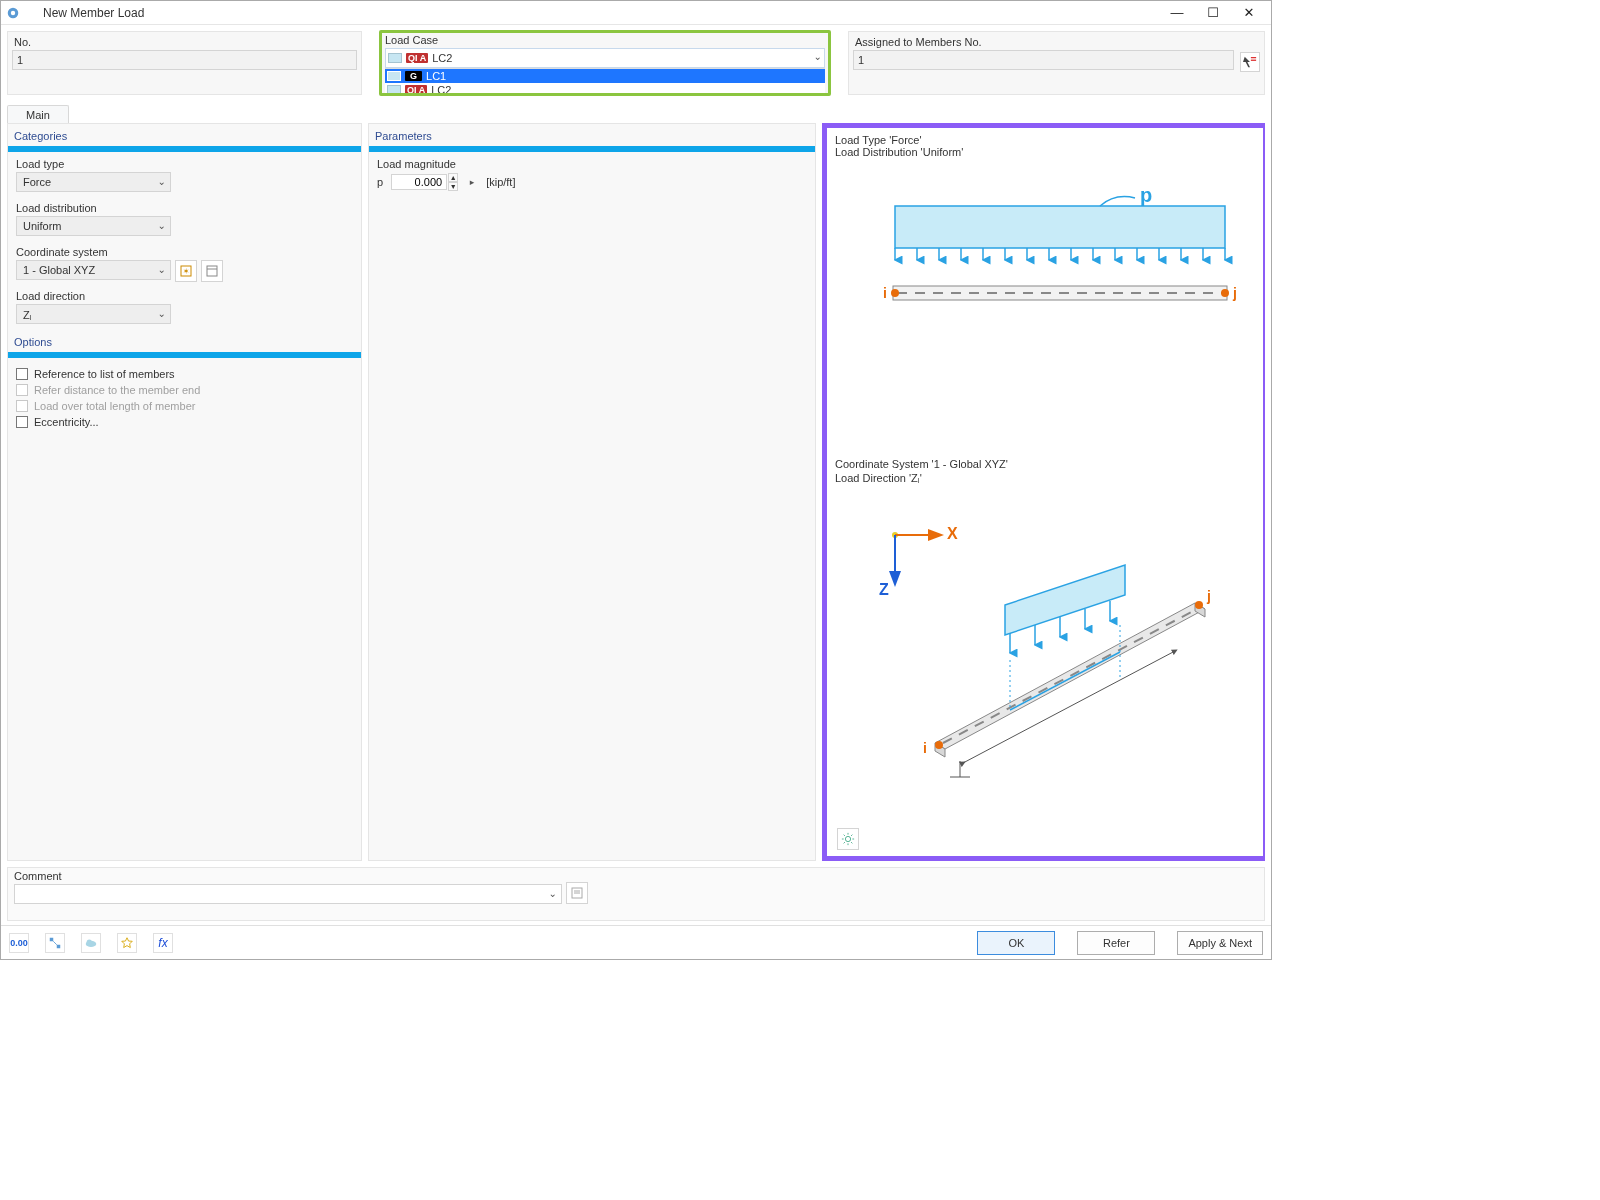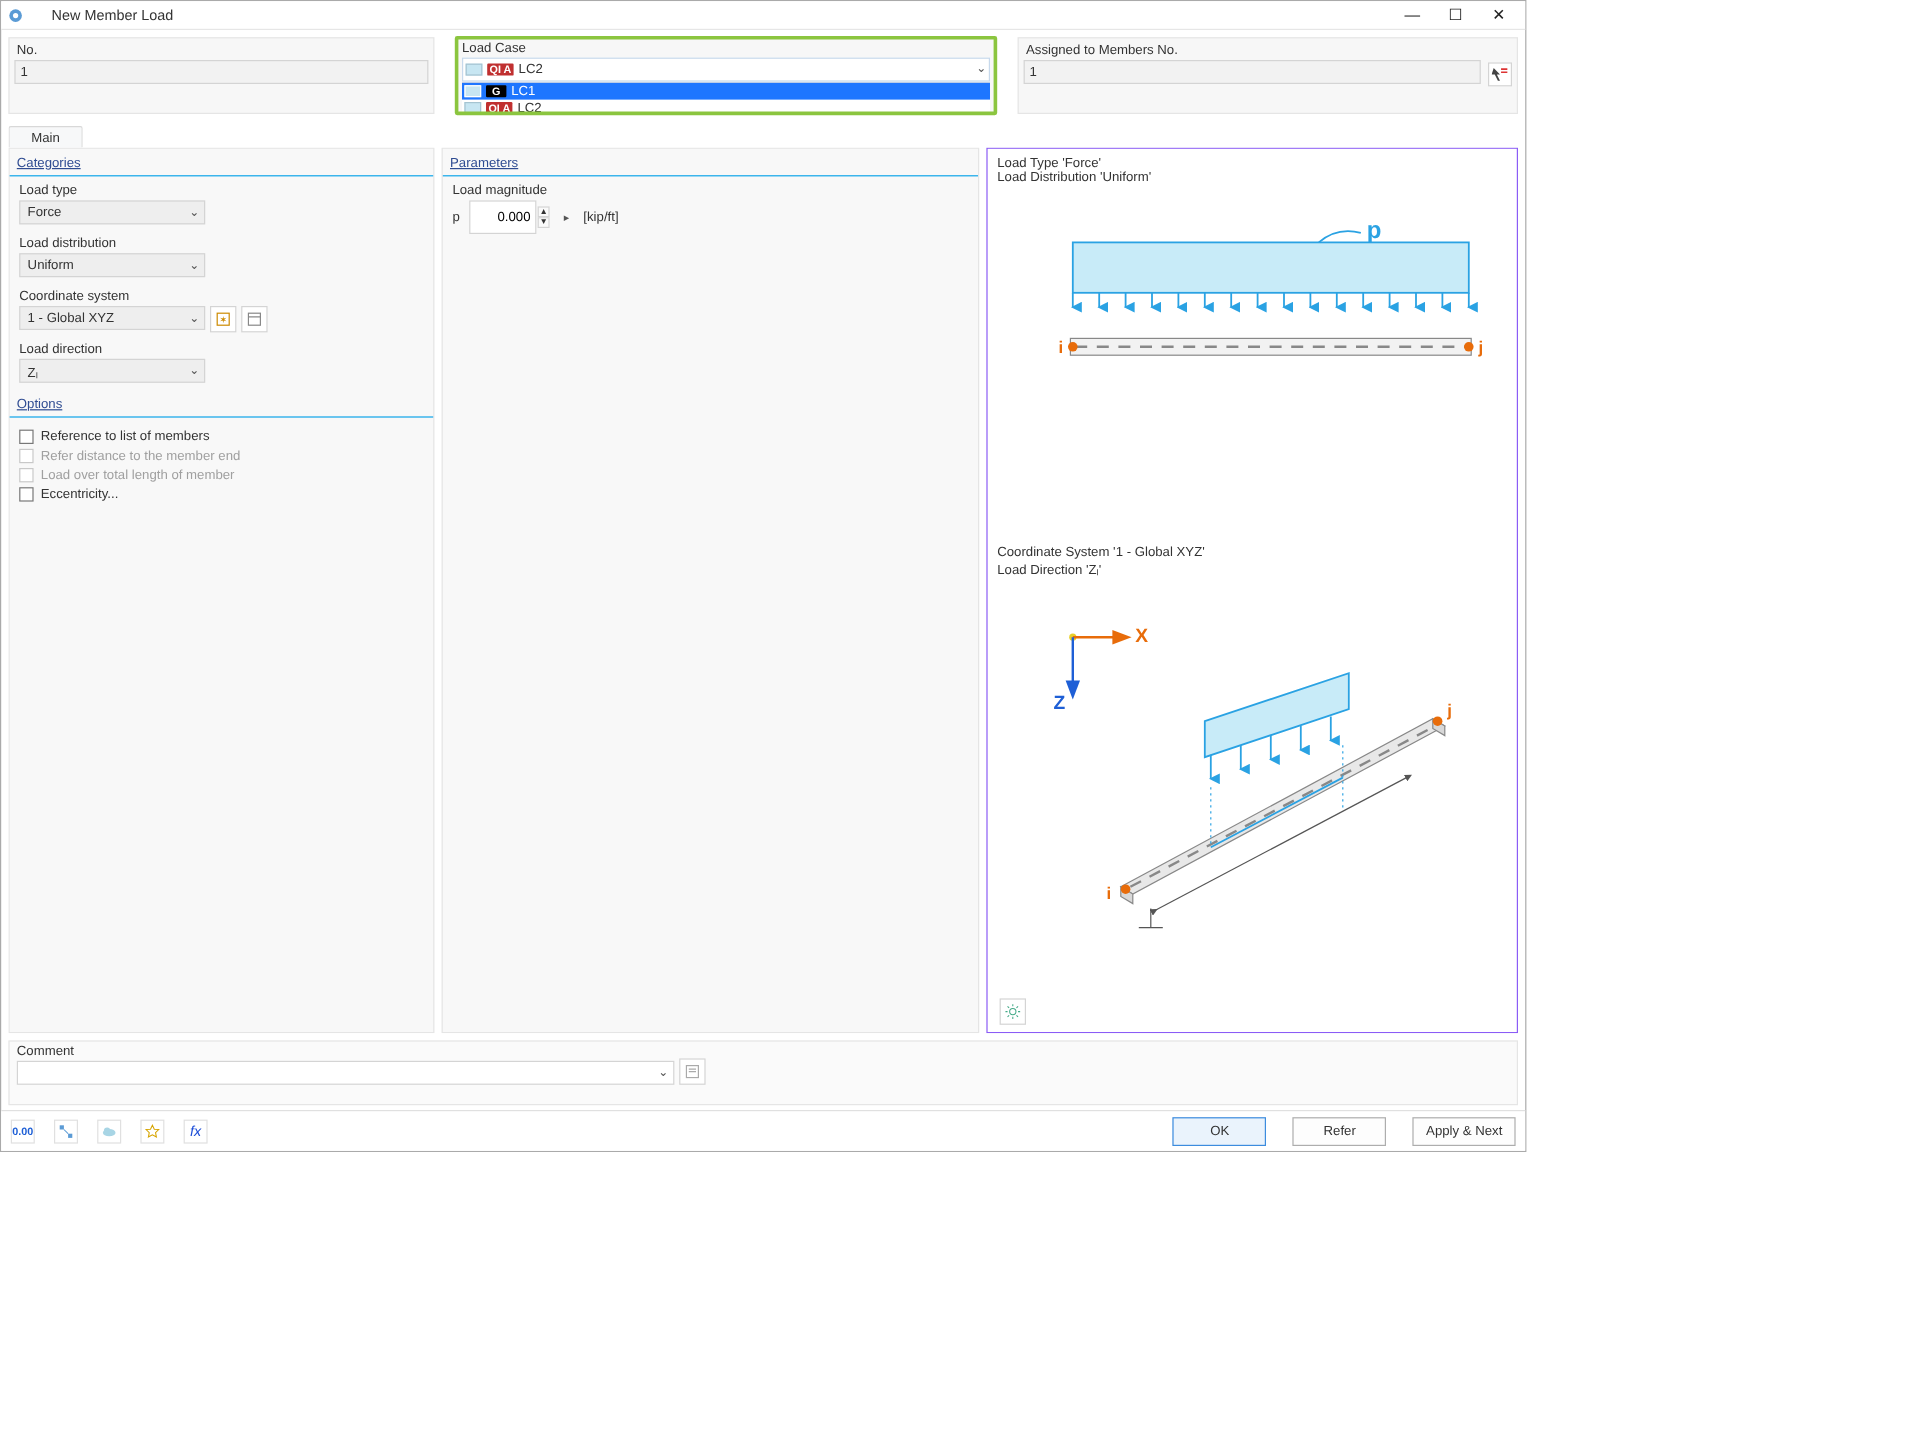--- a/index.html
+++ b/index.html
@@ -31,34 +31,34 @@
 .lc-swatch.blue{background:#c7e6f2;}
 .lc-swatch.selborder{border:1px solid #fff;}
 .assigned .sel-btn{position:absolute;right:4px;top:20px;width:20px;height:20px;border:1px solid #d4d4d4;background:#fff;display:flex;align-items:center;justify-content:center;font-size:11px;color:#c03030;}
 .tabbar{margin:6px 6px 0 6px;height:22px;display:flex;}
 .tab{background:#fff;border:1px solid #dcdcdc;border-bottom:none;padding:3px 18px;font-size:11px;border-radius:2px 2px 0 0;margin-top:4px;}
 .tab.active{background:#f7f8f9;color:#333;font-weight:normal;border-color:#d8d8d8;}
 .main-area{flex:1;display:flex;gap:6px;margin:0 6px;overflow:hidden;}
 .col{background:#f8f8f8;border:1px solid #e5e5e5;display:flex;flex-direction:column;}
 .col.left{flex:0 0 355px;}
 .col.mid{flex:0 0 448px;}
-.col.right{flex:1;background:#fff;border:1px solid #8b5cf6;padding:6px 8px;position:relative;}
-.sect-head{color:#2f4c92;font-size:11px;padding:6px 6px 4px 6px;border-bottom:1px solid #0ea5e9;text-decoration:underline;}
+.col.right{flex:1;background:#fff;border:5px solid #8b5cf6;padding:6px 8px;position:relative;}
+.sect-head{color:#2f4c92;font-size:11px;padding:6px 6px 4px 6px;border-bottom:6px solid #0ea5e9;}
 .sect-body{padding:6px 8px;}
 .field-lbl{font-size:11px;color:#333;margin-bottom:2px;display:block;}
 .combo{position:relative;width:155px;height:20px;background:#eeeeee;border:1px solid #d4d4d4;display:flex;align-items:center;padding:0 6px;margin-bottom:10px;}
 .combo .arrow{position:absolute;right:4px;top:3px;font-size:10px;color:#555;}
 .iconbtn{width:22px;height:22px;border:1px solid #d4d4d4;background:#fff;display:inline-flex;align-items:center;justify-content:center;margin-left:4px;vertical-align:top;}
 .checkbox-row{display:flex;align-items:center;gap:6px;margin:4px 0;font-size:11px;}
 .checkbox-row.disabled{color:#a0a0a0;}
 .cb{width:12px;height:12px;border:1px solid #777;background:#fff;}
 .cb.disabled{border-color:#c8c8c8;}
 .param-row{display:flex;align-items:center;gap:8px;}
 .spinner{display:flex;align-items:center;}
-.spinner input{width:56px;height:28px;text-align:right;border:1px solid #d4d4d4;padding:0 4px;font-size:11px;}
+.spinner input{width:56px;height:16px;text-align:right;border:1px solid #d4d4d4;padding:0 4px;font-size:11px;}
 .spinbtns{display:flex;flex-direction:column;margin-left:1px;}
 .spinbtns div{width:10px;height:9px;border:1px solid #d4d4d4;font-size:7px;line-height:7px;text-align:center;background:#fafafa;}
 .unit-sel{width:8px;height:20px;display:flex;align-items:center;justify-content:center;font-size:9px;color:#555;margin:0 2px;}
 .comment-area{height:54px;margin:6px 6px 0 6px;background:#fafafa;border:1px solid #e5e5e5;display:flex;}
 .comment-left{flex:0 0 600px;padding:2px 6px;}
 .comment-combo{width:548px;height:20px;border:1px solid #d4d4d4;background:#fff;position:relative;margin-top:2px;}
 .comment-combo .arrow{position:absolute;right:4px;top:3px;font-size:10px;color:#555;}
 .btn-mini{width:22px;height:22px;border:1px solid #d4d4d4;background:#fff;display:inline-flex;align-items:center;justify-content:center;margin-left:4px;}
 .bottom-bar{height:34px;border-top:1px solid #e0e0e0;background:#fff;display:flex;align-items:center;padding:0 8px;gap:16px;margin-top:4px;}
 .bottom-bar .spacer{flex:1;}

